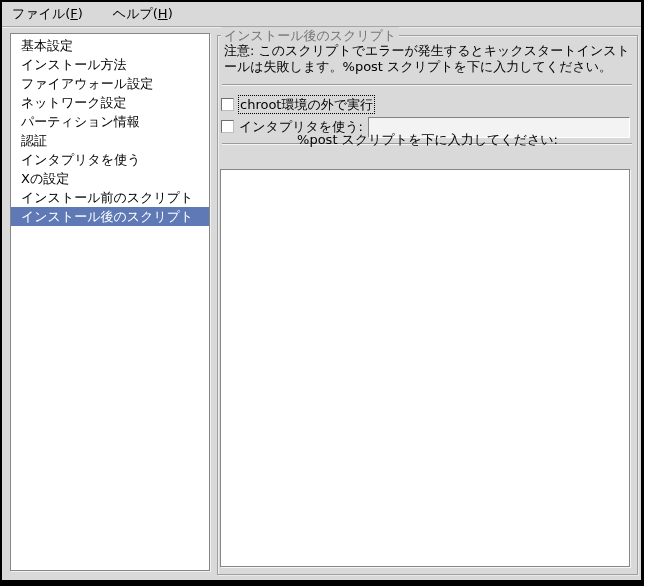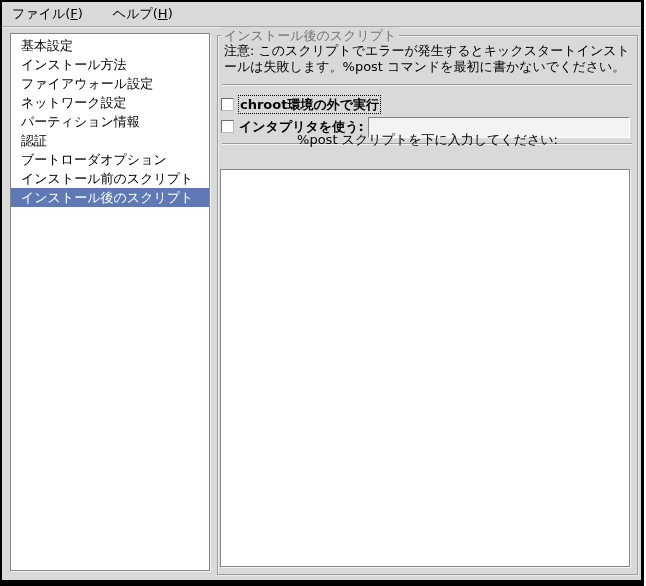--- a/index.html
+++ b/index.html
@@ -29,21 +29,21 @@
   .frame-title { position:absolute; top:-9px; left:3px; background:#d9d9d9;
                  padding:0 3px; color:#757575; white-space:nowrap; }
   .notice { position:absolute; left:6px; top:7px; width:411px; line-height:16px;
             letter-spacing:0; }
 
   .hsep { position:absolute; left:4px; right:5px; height:2px;
           border-top:1px solid #9a9a9a; border-bottom:1px solid #f4f4f4; }
   .hsep.sep1 { top:48px; }
   .hsep.sep2 { top:107px; }
 
-  .check-row { position:absolute; left:3px; display:flex; align-items:center;font-weight:bold; }
+  .check-row { position:absolute; left:3px; display:flex; align-items:center; }
   .row-chroot { top:59px; }
   .row-interp { top:82px; }
   .checkbox { width:13px; height:13px; background:#fff;
               border:1px solid #6e6e6e; border-right-color:#bdbdbd; border-bottom-color:#bdbdbd;
               margin-right:4px; flex:0 0 auto; cursor:default; }
   .focus-label { border:1px dotted #000; padding:0 1px; line-height:17px; white-space:nowrap; }
   .plain-label { padding:0 2px 0 1px; line-height:17px; white-space:nowrap;text-align:right; }
   .entry { position:absolute; left:150px; top:81px; width:262px; height:21px;
            background:#f3f3f3; border:1px solid #828282; border-right-color:#fff; border-bottom-color:#fff;
            font-family:"DejaVu Sans", sans-serif; font-size:13px; padding:0 3px; }
@@ -65,29 +65,30 @@
       <div class="menu-item"><span>ヘルプ(</span><u>H</u><span>)</span></div>
     </div>
 
     <div class="sidebar">
         <div class="list-item">基本設定</div>
         <div class="list-item">インストール方法</div>
         <div class="list-item">ファイアウォール設定</div>
         <div class="list-item">ネットワーク設定</div>
         <div class="list-item">パーティション情報</div>
         <div class="list-item">認証</div>
-        <div class="list-item">ブートローダオプション</div>
+        <div class="list-item">インタプリタを使う</div>
+        <div class="list-item">Xの設定</div>
         <div class="list-item">インストール前のスクリプト</div>
         <div class="list-item selected">インストール後のスクリプト</div>
       </div>
 
     <div class="frame">
       <div class="frame-title">インストール後のスクリプト</div>
 
-      <div class="notice">注意: このスクリプトでエラーが発生するとキックスタートインストールは失敗します。%post コマンドを最初に書かないでください。</div>
+      <div class="notice">注意: このスクリプトでエラーが発生するとキックスタートインストールは失敗します。%post スクリプトを下に入力してください。</div>
 
       <div class="hsep sep1"></div>
 
       <div class="check-row row-chroot">
         <span class="checkbox"></span>
         <span class="focus-label">chroot環境の外で実行</span>
       </div>
 
       <div class="check-row row-interp">
         <span class="checkbox"></span>

